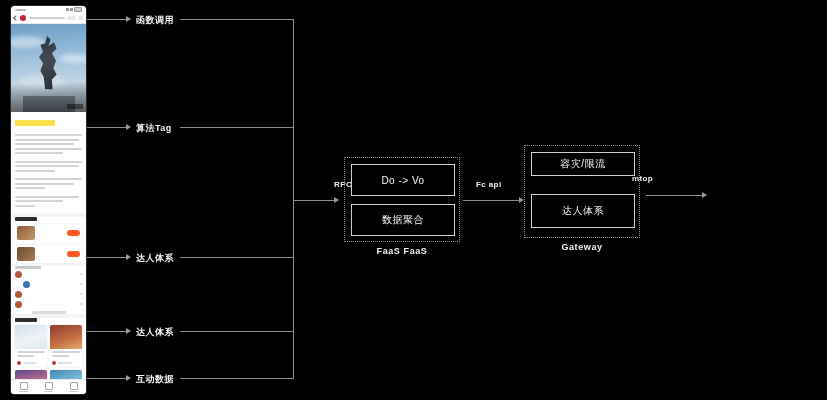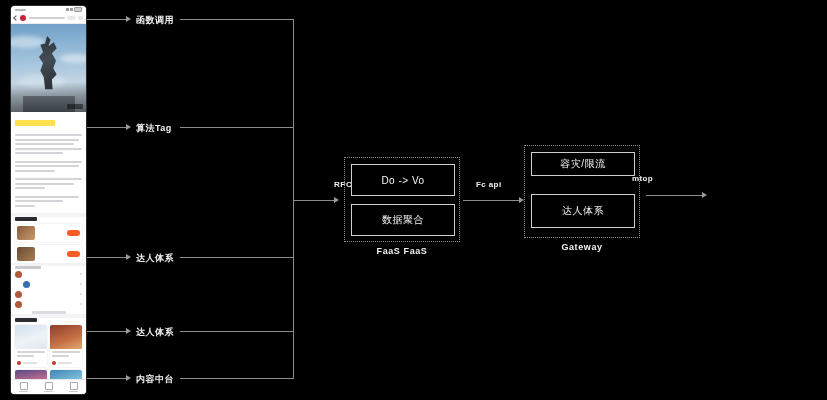--- a/index.html
+++ b/index.html
@@ -293,21 +293,21 @@
   <div class="feat" style="left:136px;top:252px;">达人体系</div>
   <div class="wire hline" style="left:180px;top:257px;width:114px;"></div>
 
   <div class="wire hline" style="left:87px;top:331px;width:40px;"></div>
   <div class="ahead" style="left:126px;top:328px;"></div>
   <div class="feat" style="left:136px;top:326px;">达人体系</div>
   <div class="wire hline" style="left:180px;top:331px;width:114px;"></div>
 
   <div class="wire hline" style="left:87px;top:378px;width:40px;"></div>
   <div class="ahead" style="left:126px;top:375px;"></div>
-  <div class="feat" style="left:136px;top:373px;">内容中台</div>
+  <div class="feat" style="left:136px;top:373px;">互动数据</div>
   <div class="wire hline" style="left:180px;top:378px;width:114px;"></div>
 
   <div class="wire vline" style="left:293px;top:19px;height:360px;"></div>
 
   <div class="edgelbl" style="left:306px;top:180px;padding-left:28px;">RPC</div>
   <div class="wire hline" style="left:293px;top:200px;width:42px;"></div>
   <div class="ahead" style="left:334px;top:197px;"></div>
 
   <div class="group" style="left:344px;top:157px;width:116px;height:85px;">
     <div class="inner" style="left:6px;top:46px;width:104px;height:32px;">数据聚合</div>

